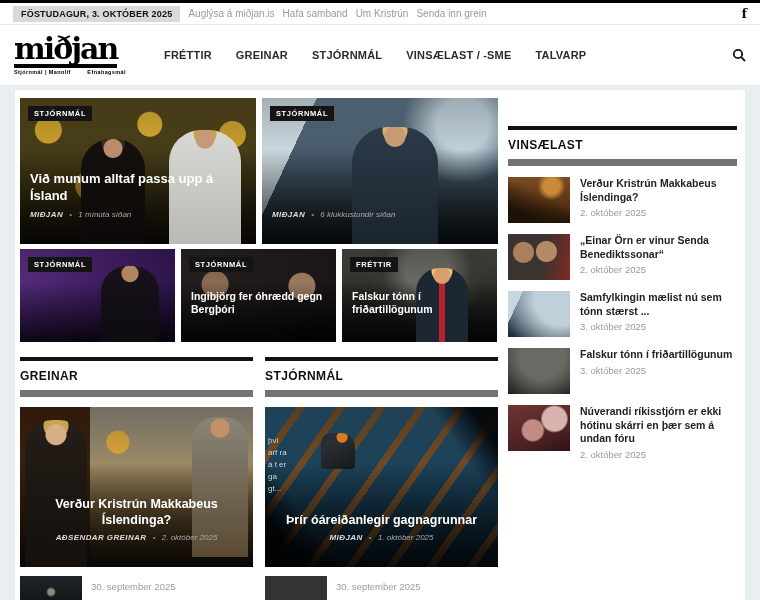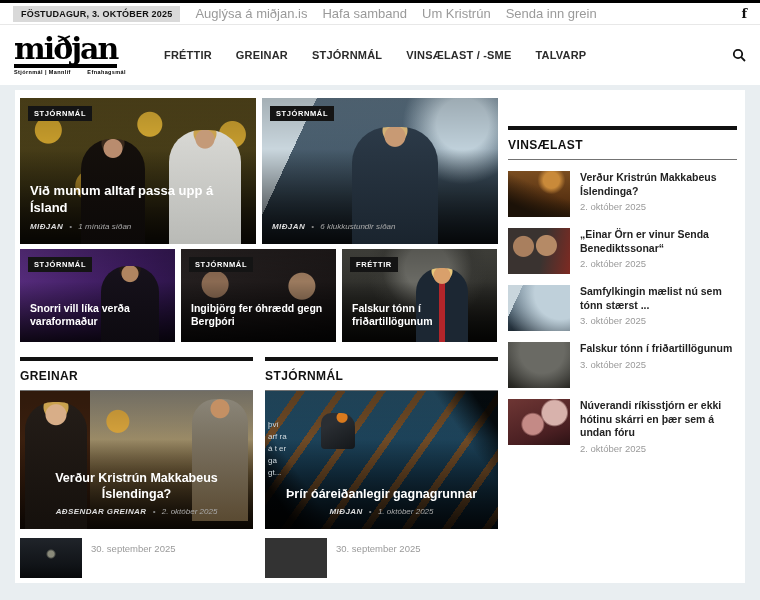--- a/index.html
+++ b/index.html
@@ -5,21 +5,21 @@
   * { box-sizing: border-box; margin: 0; padding: 0; }
   html,body { width:760px; height:600px; overflow:hidden; }
   body { font-family:"Liberation Sans", sans-serif; background:#e9eef1; }
 
   
   .topstrip { height:3px; background:#000; }
   .topbar { height:22px; background:#fff; border-bottom:1px solid #e8e8e8;
             display:flex; align-items:center; padding:0 13px; }
   .date-chip { background:#d9d9d9; color:#111; font-weight:bold; font-size:9px;
                letter-spacing:.2px; padding:3px 8px; white-space:nowrap; }
-  .top-link { color:#9a9a9a; font-size:13px; margin-left:15px; cursor:pointer; white-space:nowrap; }
+  .top-link { color:#9a9a9a; font-size:10px; margin-left:8px; cursor:pointer; white-space:nowrap; }
   .fb { margin-left:auto; color:#111; font-family:"DejaVu Serif",serif; font-weight:bold;
         font-size:13px; cursor:pointer; line-height:1; }
 
   
   .header { height:60px; background:#fff; display:flex; align-items:center; padding:0 14px; }
   .logo { cursor:pointer; width:118px; }
   .logo-text { font-family:"DejaVu Serif",serif; font-weight:bold; font-size:30px;
                letter-spacing:-2px; color:#000; line-height:.95;
                border-bottom:4px solid #000; display:inline-block; padding-bottom:0px; }
   .logo-tag { font-size:5.5px; font-weight:bold; color:#000; letter-spacing:.4px;
@@ -31,40 +31,40 @@
 
   
   .content { background:#fff; margin:5px 15px 0; padding:8px 5px 5px; display:flex; gap:10px; }
   .col-main { width:478px; flex:none; }
   .col-side { flex:1; padding-right:3px; }
 
   .row { display:flex; gap:6px; }
   .card { position:relative; overflow:hidden; cursor:pointer; background:#222; }
   .card.lg { width:236px; height:146px; }
   .card.sm { width:155px; height:93px; margin-top:5px; }
-  .card.sec { width:233px; height:138px; }
+  .card.sec { width:233px; height:160px; margin-top:10px; }
   .shade { position:absolute; inset:0; background:linear-gradient(180deg,rgba(0,0,0,.18) 0%,rgba(0,0,0,0) 35%,rgba(0,0,0,.82) 100%); }
   .badge { position:absolute; top:8px; left:8px; background:#141414; color:#fff;
            font-size:7.5px; font-weight:bold; letter-spacing:.6px; padding:3px 6px; z-index:3; }
-  .overlay { position:absolute; left:0; right:0; bottom:4px; padding:9px 10px; z-index:2; }
+  .overlay { position:absolute; left:0; right:0; bottom:16px; padding:9px 10px; z-index:2; }
   .overlay.center { text-align:center; }
   .c-title { color:#fff; font-weight:bold; font-size:13px; line-height:1.3; }
   .card.sm .c-title { font-size:10.5px; }
   .card.sec .c-title { font-size:12.5px; }
   .c-meta { margin-top:5px; font-size:8px; color:#aaa;font-style:italic; }
   .c-meta .author { color:#ddd; font-weight:bold; letter-spacing:.4px; }
   .c-meta .dot { margin:0 4px; color:#888; }
   .edge-txt { position:absolute; left:3px; top:28px; width:20px; font-size:8px;
               color:#cfd8dd; line-height:1.5; z-index:2; word-break:break-word; }
 
   
   .sec-head { margin-top:15px; }
   .bar { height:4px; background:#111; }
   .sec-title { font-size:12px; font-weight:bold; color:#111; letter-spacing:.4px;
-               padding:8px 0 7px; border-bottom:1px solid #737373; }
+               padding:8px 0 7px; border-bottom:7px solid #737373; }
   .two-cols { display:flex; gap:12px; }
   .two-cols > div { width:233px; }
 
   
   .li { display:flex; gap:9px; margin-top:9px; cursor:pointer; }
   .li .txt { padding-top:2px; }
   .li-title { font-size:10.5px; font-weight:bold; color:#222; line-height:1.3; }
   .li-date { font-size:9.5px; color:#9a9a9a; margin-top:3px; }
   .thumb { width:62px; height:46px; flex:none; background:#333; }
   .thumb.short { height:40px; }
@@ -194,23 +194,20 @@
           </div>
         </div>
       </div>
     </div>
 
     <div class="row">
       <div class="card sm img-purple">
         <div class="fig" style="left:52%;bottom:0;width:58px;height:82%;background:radial-gradient(circle at 50% 10%,#b08560 0 8px,transparent 9px),radial-gradient(circle at 50% 4%,#241a12 0 10px,transparent 11px),linear-gradient(#17121c,#0d0a10);border-radius:26px 26px 0 0;"></div>
         <div class="shade"></div>
         <span class="badge">STJÓRNMÁL</span>
-        <div class="overlay">
-          <div class="c-title">Snorri vill líka verða varaformaður</div>
-        </div>
       </div>
       <div class="card sm img-duo">
         <div class="shade"></div>
         <span class="badge">STJÓRNMÁL</span>
         <div class="overlay">
           <div class="c-title">Ingibjörg fer óhrædd gegn Bergþóri</div>
         </div>
       </div>
       <div class="card sm img-trump">
         <div class="fig" style="left:48%;bottom:0;width:52px;height:80%;background:radial-gradient(circle at 50% 10%,#d9a06b 0 8px,transparent 9px),radial-gradient(circle at 50% 4%,#e8c77a 0 10px,transparent 11px),linear-gradient(90deg,#1c2733 44%,#b3252a 44% 56%,#1c2733 56%);border-radius:24px 24px 0 0;"></div>

